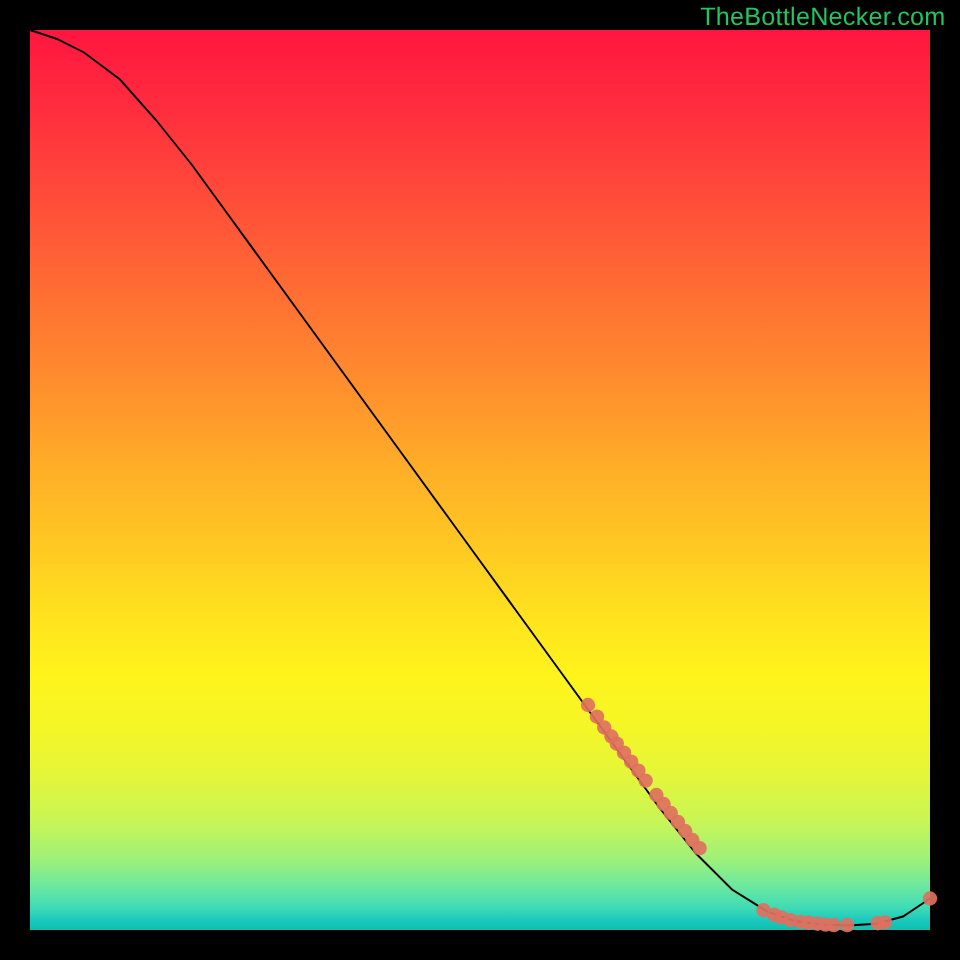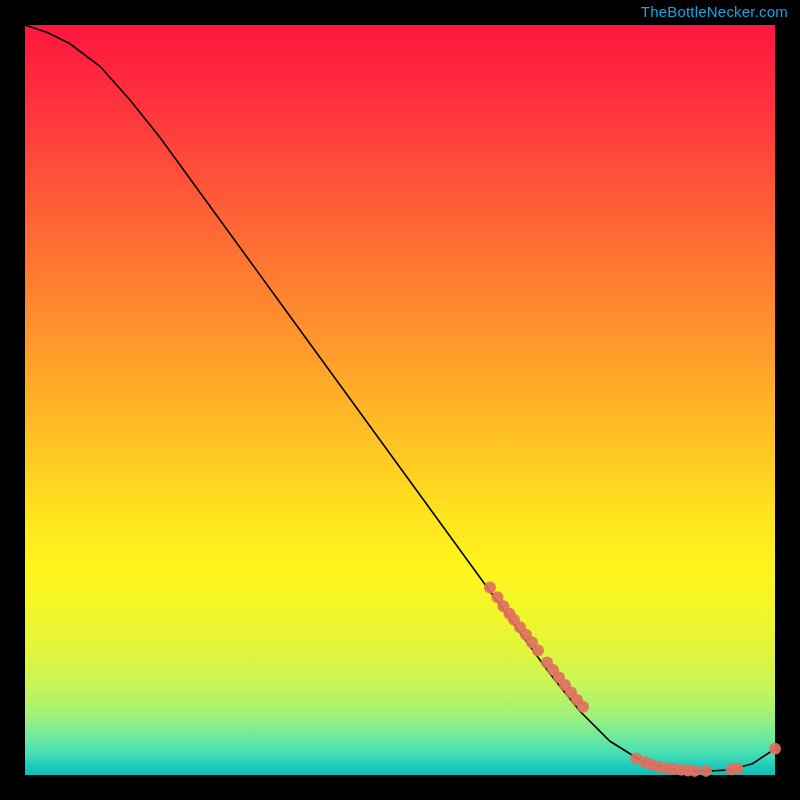--- a/index.html
+++ b/index.html
@@ -41,22 +41,22 @@
       #6ee99e 95%,
       #3fdbb5 97.5%,
       #19c8bd 99%,
       #0fbfae 100%
     );
   }
   .watermark {
     position: absolute;
     top: 3px;
     right: 12px;
-    color: #0ea5e9;
-    font-size: 15px;
+    color: #22c55e;
+    font-size: 21px;
     font-weight: 400;
     letter-spacing: 0.2px;
     user-select: none;
   }
   svg.curve {
     position: absolute;
     left: 0; top: 0;
     width: 750px;
     height: 750px;
     overflow: visible;

